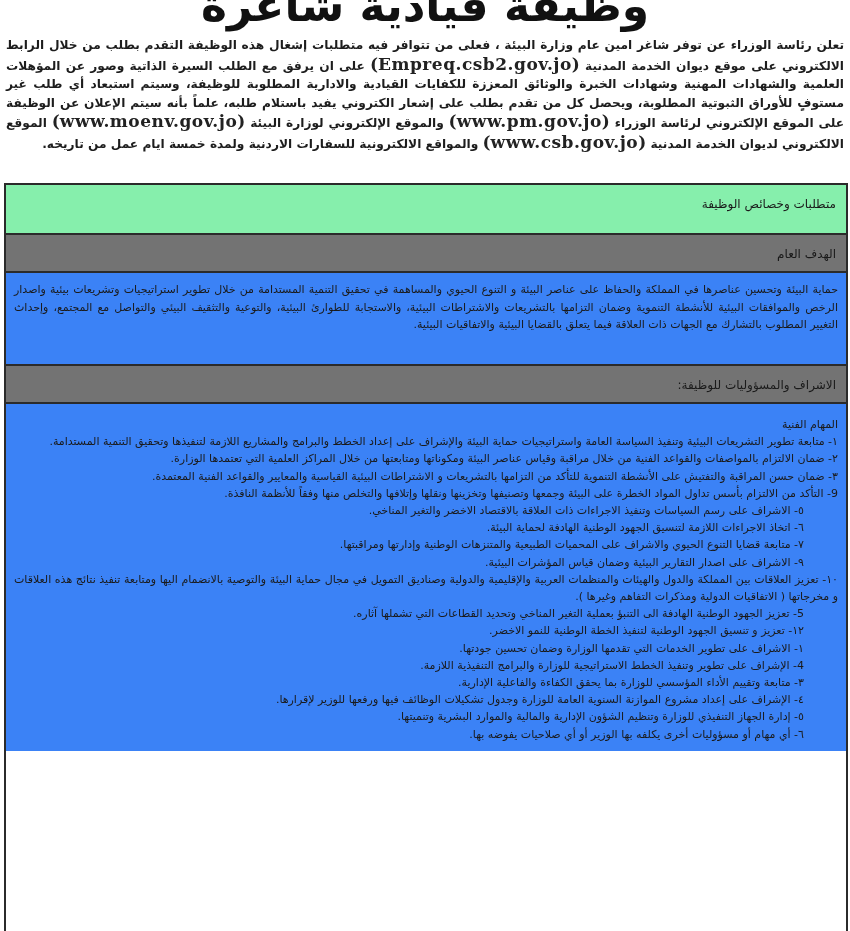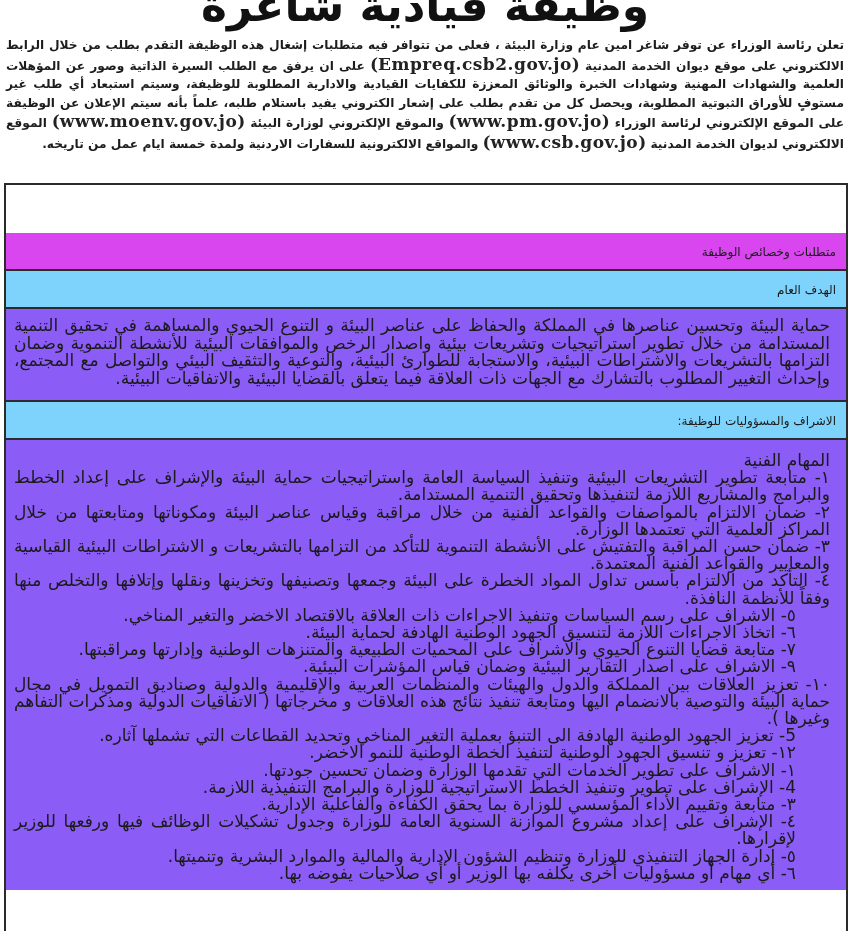--- a/index.html
+++ b/index.html
@@ -57,34 +57,33 @@
       border: 2px solid #2b2b2b;
       box-sizing: border-box;
     }
     .row {
       box-sizing: border-box;
       border-bottom: 2px solid #2b2b2b;
       padding: 0 10px;
       font-size: 12px;
     }
     .row.header-blue {
-      background: #d946ef;
-      height: 38px;
+      background: #86efac;
+      height: 50px;
       line-height: 38px;
-      margin-top: 48px;
     }
     .row.header-grey {
-      background: #7dd3fc;
+      background: #737373;
       height: 38px;
       line-height: 38px;
     }
     .row.content {
-      background: #8b5cf6;
-      padding: 8px 16px 8px 8px;
-      font-size: 17px;
+      background: #3b82f6;
+      padding: 8px 8px 8px 8px;
+      font-size: 11px;
       line-height: 17.5px;
       text-align: justify;
       text-align-last: right;
     }
     .row.content.goal {
       height: 93px;
     }
     .row.content.tasks {
       border-bottom: none;
       padding-top: 12px;
@@ -120,21 +119,21 @@
 <div class="table">
   <div class="row header-blue">متطلبات وخصائص الوظيفة</div>
   <div class="row header-grey">الهدف العام</div>
   <div class="row content goal">حماية البيئة وتحسين عناصرها في المملكة والحفاظ على عناصر البيئة و التنوع الحيوي والمساهمة في تحقيق التنمية المستدامة من خلال تطوير استراتيجيات وتشريعات بيئية واصدار الرخص والموافقات البيئية للأنشطة التنموية وضمان التزامها بالتشريعات والاشتراطات البيئية، والاستجابة للطوارئ البيئية، والتوعية والتثقيف البيئي والتواصل مع المجتمع، وإحداث التغيير المطلوب بالتشارك مع الجهات ذات العلاقة فيما يتعلق بالقضايا البيئية والاتفاقيات البيئية.</div>
   <div class="row header-grey">الاشراف والمسؤوليات للوظيفة:</div>
   <div class="row content tasks">
     <span class="sub-title">المهام الفنية</span>
     <span class="task">١- متابعة تطوير التشريعات البيئية وتنفيذ السياسة العامة واستراتيجيات حماية البيئة والإشراف على إعداد الخطط والبرامج والمشاريع اللازمة لتنفيذها وتحقيق التنمية المستدامة.</span>
     <span class="task">٢- ضمان الالتزام بالمواصفات والقواعد الفنية من خلال مراقبة وقياس عناصر البيئة ومكوناتها ومتابعتها من خلال المراكز العلمية التي تعتمدها الوزارة.</span>
     <span class="task">٣- ضمان حسن المراقبة والتفتيش على الأنشطة التنموية للتأكد من التزامها بالتشريعات و الاشتراطات البيئية القياسية والمعايير والقواعد الفنية المعتمدة.</span>
-    <span class="task">٤- التأكد من الالتزام بأسس تداول المواد الخطرة على البيئة وجمعها وتصنيفها وتخزينها ونقلها وإتلافها والتخلص منها وفقاً للأنظمة النافذة.</span>
+    <span class="task">9- التأكد من الالتزام بأسس تداول المواد الخطرة على البيئة وجمعها وتصنيفها وتخزينها ونقلها وإتلافها والتخلص منها وفقاً للأنظمة النافذة.</span>
     <span class="task indent">٥- الاشراف على رسم السياسات وتنفيذ الاجراءات ذات العلاقة بالاقتصاد الاخضر والتغير المناخي.</span>
     <span class="task indent">٦- اتخاذ الاجراءات اللازمة لتنسيق الجهود الوطنية الهادفة لحماية البيئة.</span>
     <span class="task indent">٧- متابعة قضايا التنوع الحيوي والاشراف على المحميات الطبيعية والمتنزهات الوطنية وإدارتها ومراقبتها.</span>
     <span class="task indent">٩- الاشراف على اصدار التقارير البيئية وضمان قياس المؤشرات البيئية.</span>
     <span class="task">١٠- تعزيز العلاقات بين المملكة والدول والهيئات والمنظمات العربية والإقليمية والدولية وصناديق التمويل في مجال حماية البيئة والتوصية بالانضمام اليها ومتابعة تنفيذ نتائج هذه العلاقات و مخرجاتها ( الاتفاقيات الدولية ومذكرات التفاهم وغيرها ).</span>
     <span class="task indent">5- تعزيز الجهود الوطنية الهادفة الى التنبؤ بعملية التغير المناخي وتحديد القطاعات التي تشملها آثاره.</span>
     <span class="task indent">١٢- تعزيز و تنسيق الجهود الوطنية لتنفيذ الخطة الوطنية للنمو الاخضر.</span>
     <span class="task indent">١- الاشراف على تطوير الخدمات التي تقدمها الوزارة وضمان تحسين جودتها.</span>
     <span class="task indent">4- الإشراف على تطوير وتنفيذ الخطط الاستراتيجية للوزارة والبرامج التنفيذية اللازمة.</span>
     <span class="task indent">٣- متابعة وتقييم الأداء المؤسسي للوزارة بما يحقق الكفاءة والفاعلية الإدارية.</span>

